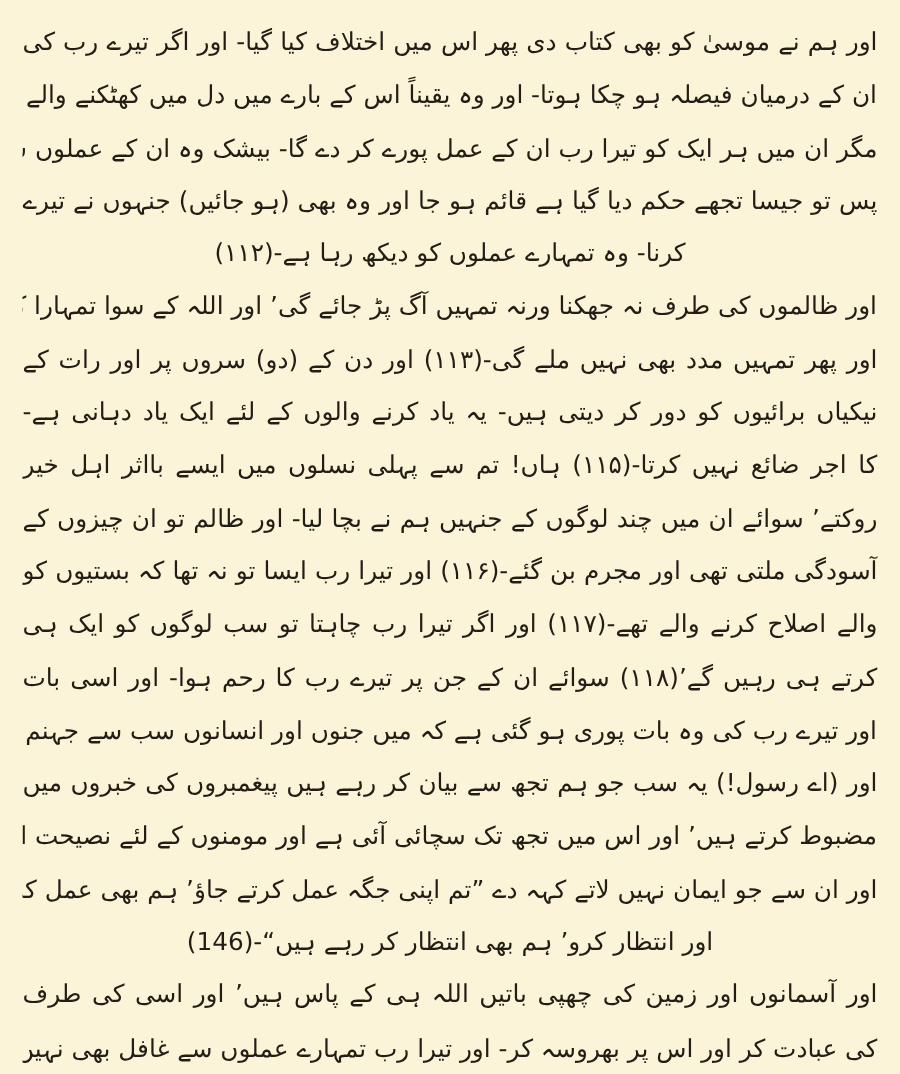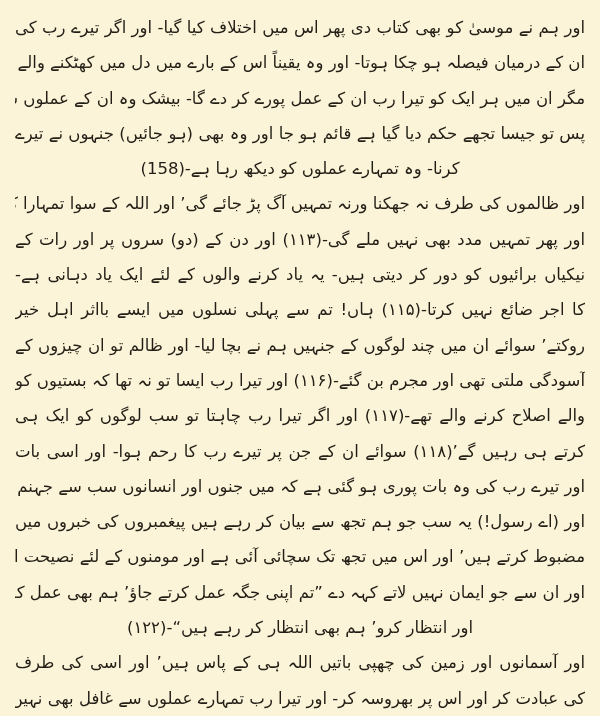--- a/index.html
+++ b/index.html
@@ -39,29 +39,29 @@
   }
 </style>
 </head>
 <body>
 
 <div class="page">
   <div class="line full">اور ہم نے موسیٰ کو بھی کتاب دی پھر اس میں اختلاف کیا گیا- اور اگر تیرے رب کی بات پہلے سے طے نہ ہو چکی ہوتی تو</div>
   <div class="line center">ان کے درمیان فیصلہ ہو چکا ہوتا- اور وہ یقیناً اس کے بارے میں دل میں کھٹکنے والے شک میں ہیں-(۱۱۰)</div>
   <div class="line center">مگر ان میں ہر ایک کو تیرا رب ان کے عمل پورے کر دے گا- بیشک وہ ان کے عملوں سے باخبر ہے-(۱۱۱)</div>
   <div class="line full">پس تو جیسا تجھے حکم دیا گیا ہے قائم ہو جا اور وہ بھی (ہو جائیں) جنہوں نے تیرے ساتھ رجوع کر لیا ہے’ اور سرکشی نہ</div>
-  <div class="line center">کرنا- وہ تمہارے عملوں کو دیکھ رہا ہے-(158)</div>
+  <div class="line center">کرنا- وہ تمہارے عملوں کو دیکھ رہا ہے-(۱۱۲)</div>
   <div class="line center">اور ظالموں کی طرف نہ جھکنا ورنہ تمہیں آگ پڑ جائے گی’ اور اللہ کے سوا تمہارا کوئی رفیق نہ ہو گا</div>
   <div class="line full">اور پھر تمہیں مدد بھی نہیں ملے گی-(۱۱۳) اور دن کے (دو) سروں پر اور رات کے کچھ حصوں میں نماز قائم کر- بیشک</div>
   <div class="line full">نیکیاں برائیوں کو دور کر دیتی ہیں- یہ یاد کرنے والوں کے لئے ایک یاد دہانی ہے-(۱۱۴) اور صبر کر کہ اللہ نیکوکاروں</div>
   <div class="line full">کا اجر ضائع نہیں کرتا-(۱۱۵) ہاں! تم سے پہلی نسلوں میں ایسے بااثر اہل خیر کیوں نہ ہوئے جو زمین میں فساد کو پھیلنے سے</div>
   <div class="line full">روکتے’ سوائے ان میں چند لوگوں کے جنہیں ہم نے بچا لیا- اور ظالم تو ان چیزوں کے پیچھے ہی لگے رہے جن میں انہیں</div>
   <div class="line full">آسودگی ملتی تھی اور مجرم بن گئے-(۱۱۶) اور تیرا رب ایسا تو نہ تھا کہ بستیوں کو ظلم سے ہلاک کر دیتا جب ان کے رہنے</div>
   <div class="line full">والے اصلاح کرنے والے تھے-(۱۱۷) اور اگر تیرا رب چاہتا تو سب لوگوں کو ایک ہی امت بنا دیتا’ لیکن وہ اختلاف</div>
   <div class="line full">کرتے ہی رہیں گے’(۱۱۸) سوائے ان کے جن پر تیرے رب کا رحم ہوا- اور اسی بات کے لئے اس نے انہیں پیدا کیا تھا-</div>
   <div class="line center">اور تیرے رب کی وہ بات پوری ہو گئی ہے کہ میں جنوں اور انسانوں سب سے جہنم کو بھر دوں گا-(۱۱۹)</div>
   <div class="line full">اور (اے رسول!) یہ سب جو ہم تجھ سے بیان کر رہے ہیں پیغمبروں کی خبروں میں سے ہے، جن سے ہم تیرے دل کو</div>
   <div class="line center">مضبوط کرتے ہیں’ اور اس میں تجھ تک سچائی آئی ہے اور مومنوں کے لئے نصیحت اور یاد دہانی-(۱۲۰)</div>
   <div class="line center">اور ان سے جو ایمان نہیں لاتے کہہ دے ”تم اپنی جگہ عمل کرتے جاؤ’ ہم بھی عمل کر رہے ہیں’(۱۲۱)</div>
-  <div class="line center">اور انتظار کرو’ ہم بھی انتظار کر رہے ہیں“-(۱۲۲)</div>
+  <div class="line center">اور انتظار کرو’ ہم بھی انتظار کر رہے ہیں“-(146)</div>
   <div class="line full">اور آسمانوں اور زمین کی چھپی باتیں اللہ ہی کے پاس ہیں’ اور اسی کی طرف سب معاملے لوٹائے جاتے ہیں’ پس تو اس</div>
   <div class="line center">کی عبادت کر اور اس پر بھروسہ کر- اور تیرا رب تمہارے عملوں سے غافل بھی نہیں-(۱۲۳)</div>
 </div>
 
 </body></html>

